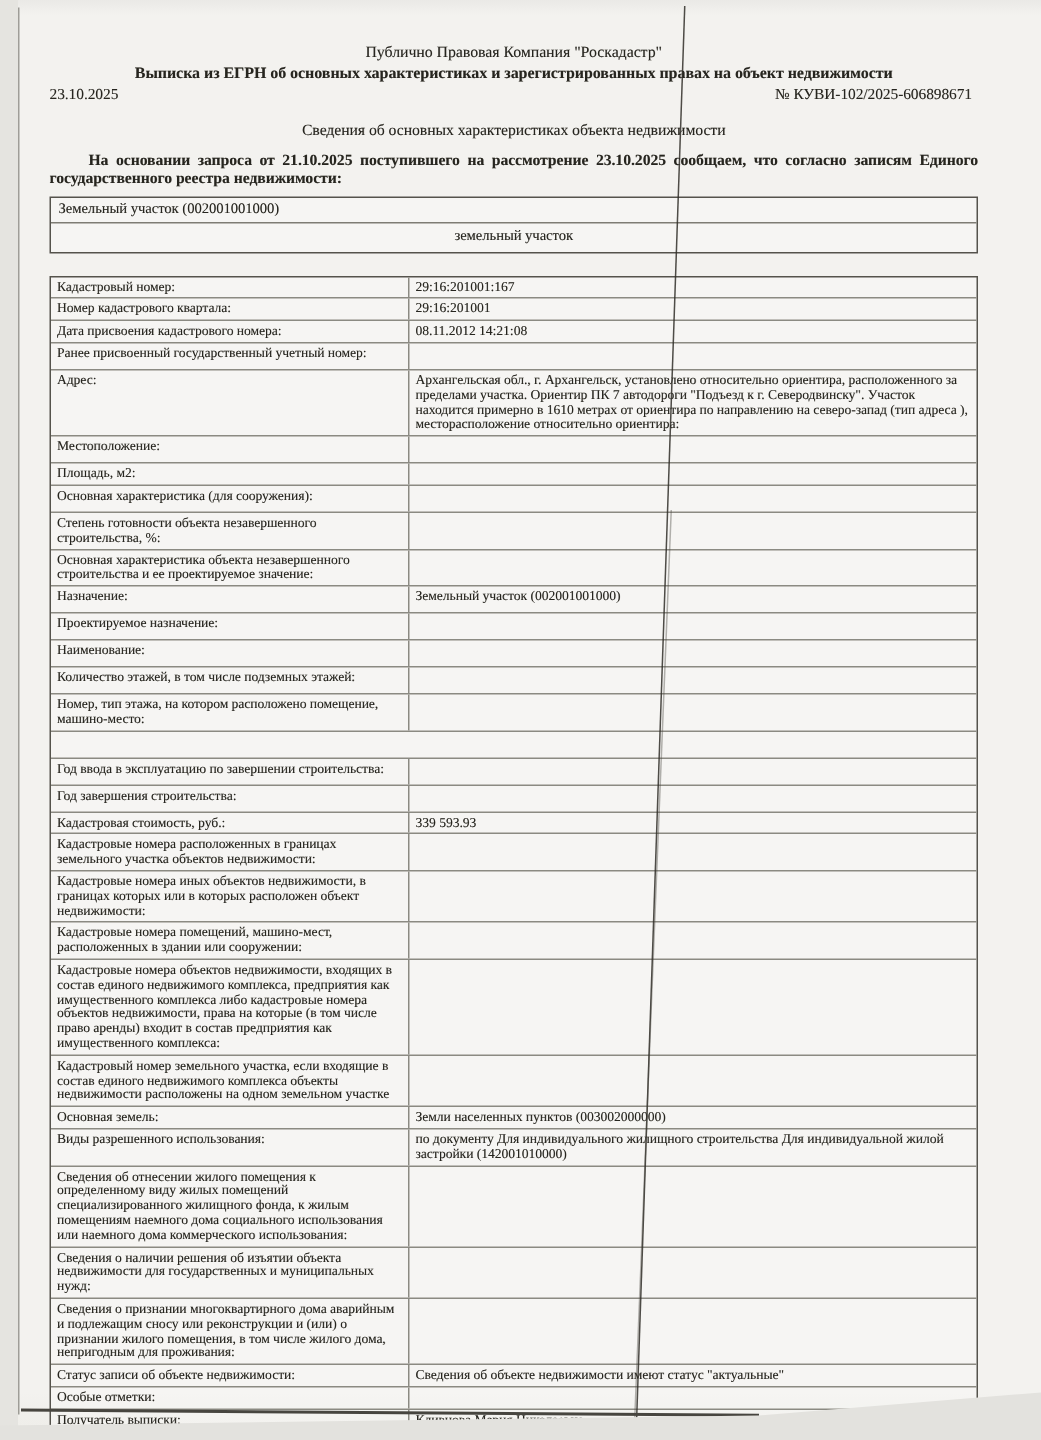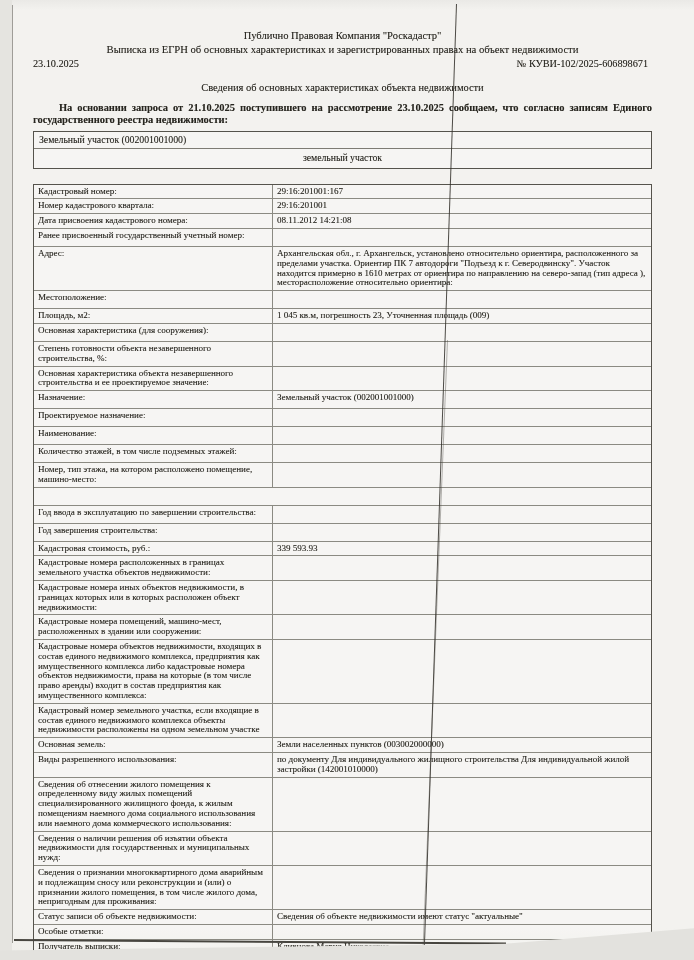--- a/index.html
+++ b/index.html
@@ -21,21 +21,21 @@
   .bottom-edge-line{position:absolute;left:14px;top:939px;width:492px;height:1.6px;background:#47453f;transform:rotate(.4deg);transform-origin:left center;}
   .bottom-wedge{
     position:absolute;inset:0;pointer-events:none;background:#e3e2de;
     clip-path:polygon(0 99%,72.9% 98.3%,100% 96.7%,100% 100%,0 100%);
   }
   .content{
     position:absolute;left:33px;top:30px;width:619px;
     text-shadow:.2px .2px .4px rgba(85,80,70,.45);
   }
   .company{text-align:center;font-size:10.5px;}
-  .doc-title{text-align:center;font-size:10.6px;font-weight:normal;margin-top:3px;}
+  .doc-title{text-align:center;font-size:10.6px;font-weight:bold;margin-top:3px;}
   .meta-row{display:flex;justify-content:space-between;font-size:10.2px;margin-top:3px;padding-right:4px;}
   .section-title{text-align:center;font-size:10.4px;margin-top:13px;}
   .intro{font-size:10.4px;line-height:1.18;margin:9px 0 4px 0;text-indent:26px;text-align:justify;font-weight:bold;}
   .obj-table{border:1px solid #55534c;font-size:9.7px;background:rgba(255,255,255,.25);}
   .obj-row1{padding:2px 5px 3px;border-bottom:1px solid #7e7c74;}
   .obj-row2{padding:3px 5px 5px;text-align:center;}
   .main-table{margin-top:15px;border:1px solid #55534c;font-size:9px;line-height:1.09;background:rgba(255,255,255,.25);}
   .trow{display:flex;border-bottom:1px solid #8b8a82;min-height:17px;}
   .trow:last-child{border-bottom:none;}
   .trow .cell{padding:2px 4px;}
@@ -88,21 +88,20 @@
         <div class="trow">
           <div class="cell label">Адрес:</div>
           <div class="cell value">Архангельская обл., г. Архангельск, установлено относительно ориентира, расположенного за пределами участка. Ориентир ПК 7 автодороги "Подъезд к г. Северодвинску". Участок находится примерно в 1610 метрах от ориентира по направлению на северо-запад (тип адреса ), месторасположение относительно ориентира:</div>
         </div>
         <div class="trow">
           <div class="cell label">Местоположение:</div>
           <div class="cell value"></div>
         </div>
         <div class="trow">
           <div class="cell label">Площадь, м2:</div>
-          <div class="cell value">1 045 кв.м, погрешность 23, Уточненная площадь (009)</div>
         </div>
         <div class="trow">
           <div class="cell label">Основная характеристика (для сооружения):</div>
           <div class="cell value"></div>
         </div>
         <div class="trow">
           <div class="cell label">Степень готовности объекта незавершенного строительства, %:</div>
           <div class="cell value"></div>
         </div>
         <div class="trow">

